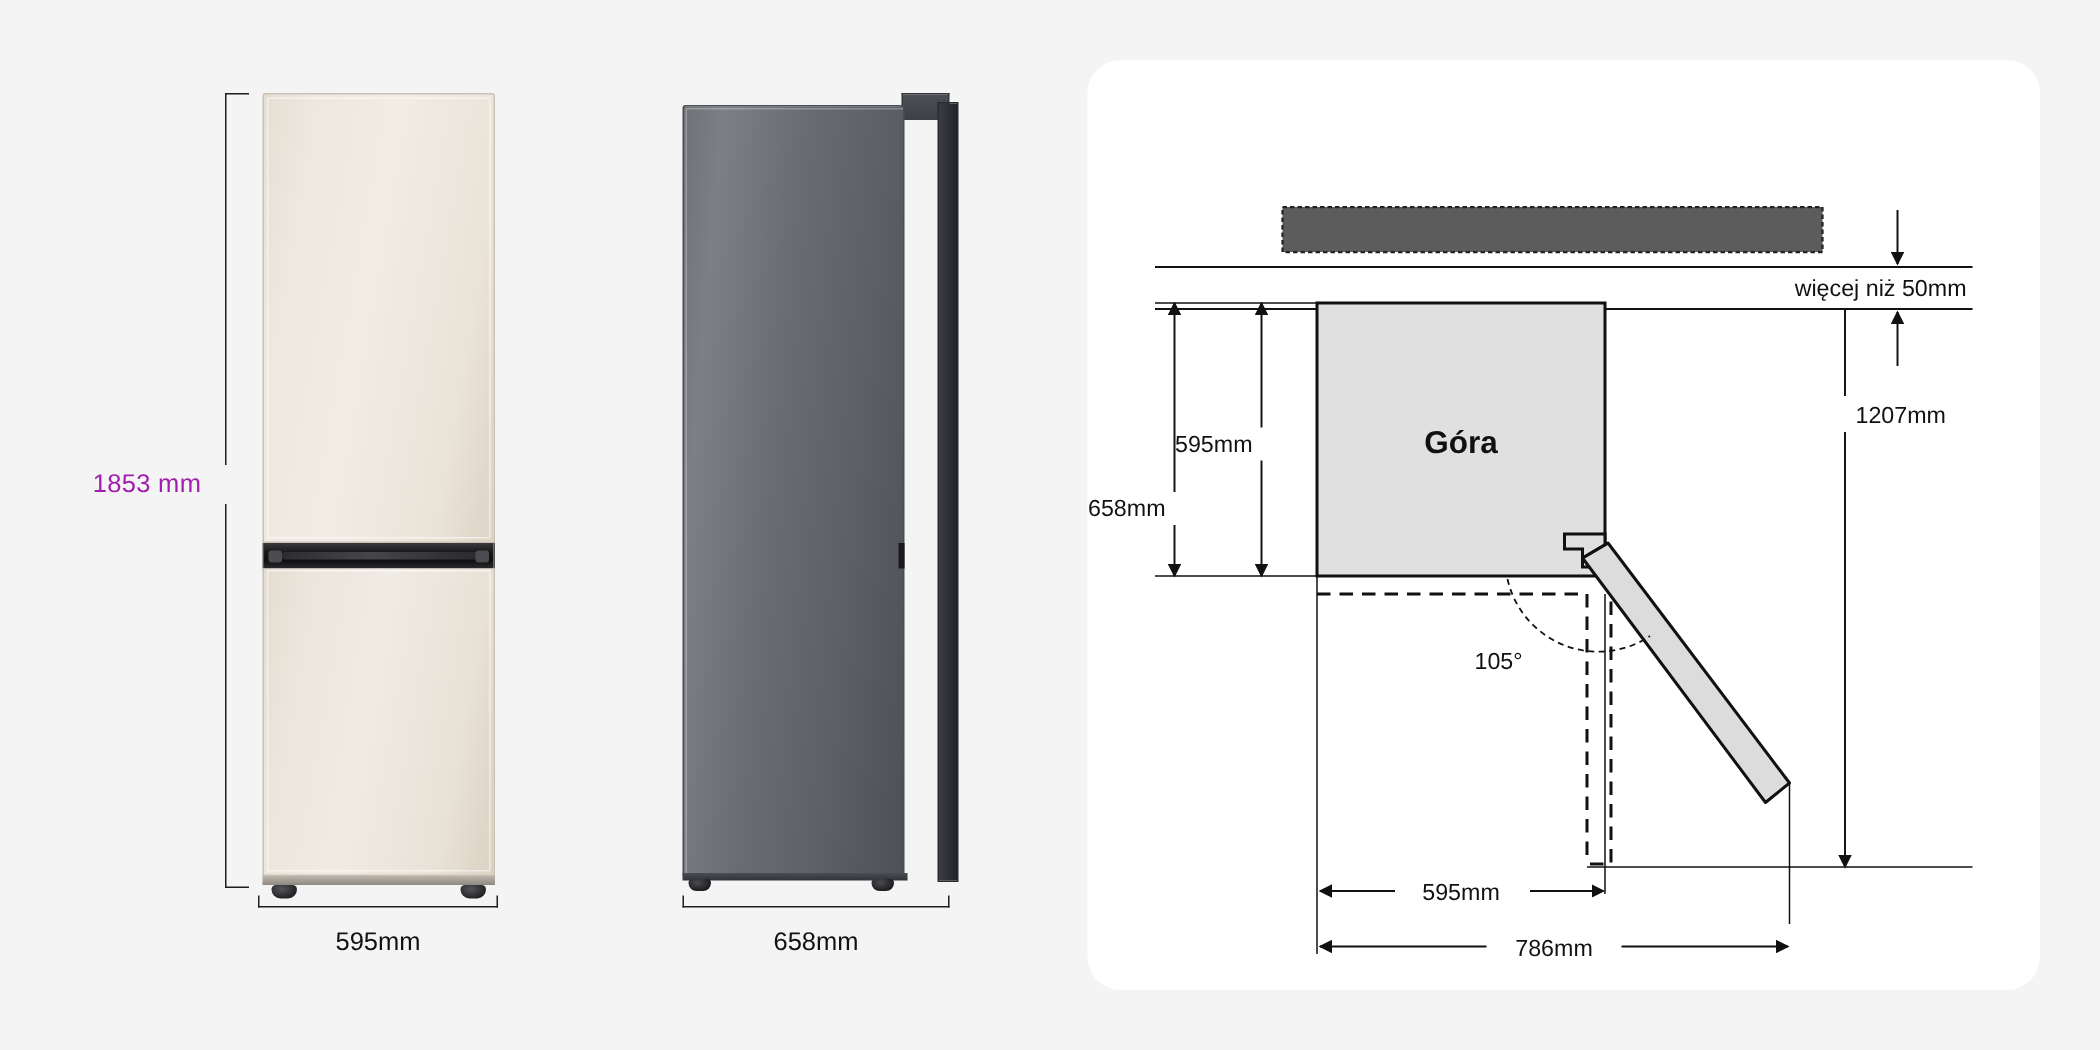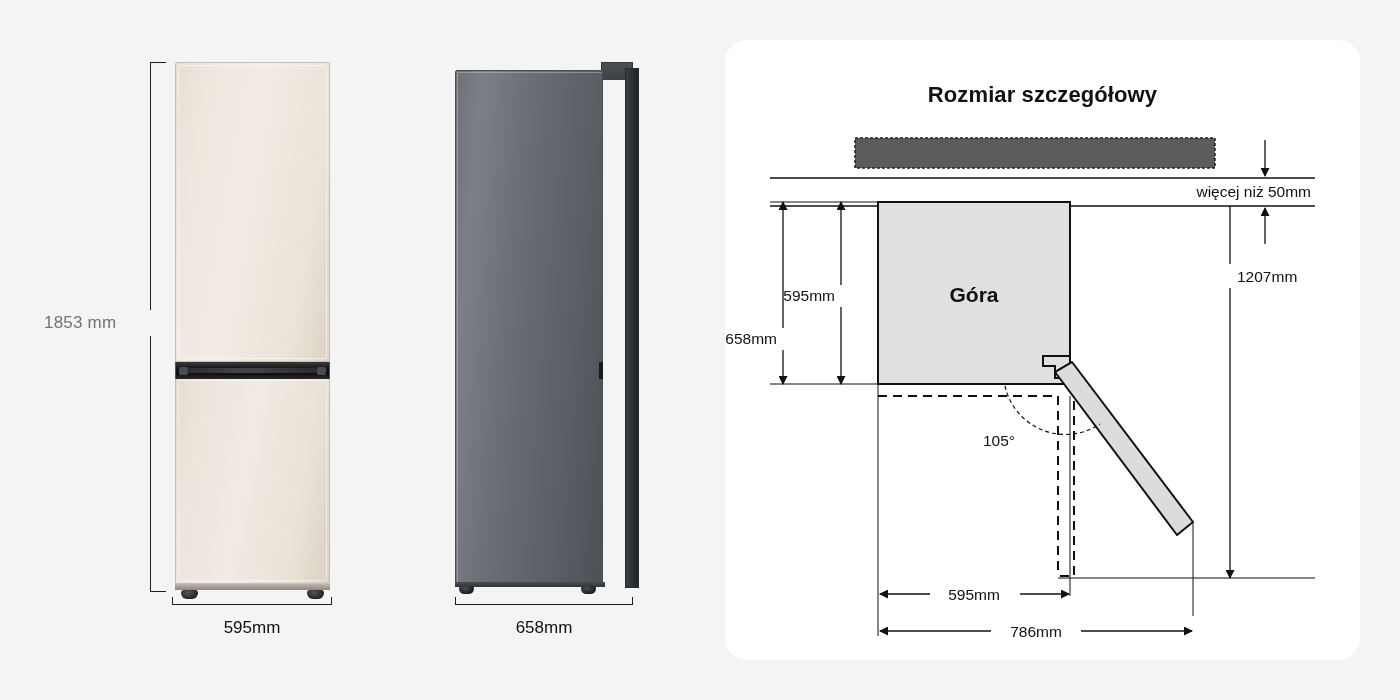--- a/index.html
+++ b/index.html
@@ -62,21 +62,21 @@
   .foot.l { left: 6px; } .foot.r { right: 6px; }
 
   
   .dim-v-left { position:absolute; left:150px; top:62px; width:1px; height:530px; background:#1d1d1d; }
   .dim-v-left::before, .dim-v-left::after {
     content:""; position:absolute; left:0; width:16px; height:1px; background:#1d1d1d;
   }
   .dim-v-left::before { top:0; } .dim-v-left::after { bottom:0; }
   .lbl-1853 {
     position:absolute; left:44px; top:310px; width:108px;
-    font-size:17px; color:#737373; letter-spacing:.2px;
+    text-align:center; font-size:17px; color:#a21caf; letter-spacing:.2px;
     background:#f4f4f4; padding:3px 0;
   }
 
   
   .dim-h-front { position:absolute; left:172px; top:604px; width:160px; height:1px; background:#1d1d1d; }
   .dim-h-front::before, .dim-h-front::after {
     content:""; position:absolute; top:-7px; width:1px; height:8px; background:#1d1d1d;
   }
   .dim-h-front::before { left:0; } .dim-h-front::after { right:0; }
   .lbl-595-front {
@@ -183,21 +183,20 @@
       <div class="fs-foot l"></div>
       <div class="fs-foot r"></div>
     </div>
 
     <div class="dim-h-side"></div>
     <div class="lbl-658-side">658mm</div>
   </div>
 
   <div class="card">
 
-    <div class="card-title">Rozmiar szczegółowy</div>
 
     <div class="diagram">
       <svg width="635" height="620" viewBox="0 0 635 620" xmlns="http://www.w3.org/2000/svg">
         <defs>
           <marker id="ah" markerWidth="9" markerHeight="9" refX="8" refY="4.5" orient="auto" markerUnits="userSpaceOnUse">
             <path d="M0,0 L9,4.5 L0,9 z" fill="#111"></path>
           </marker>
           <marker id="ah2" markerWidth="9" markerHeight="9" refX="1" refY="4.5" orient="auto" markerUnits="userSpaceOnUse">
             <path d="M9,0 L0,4.5 L9,9 z" fill="#111"></path>
           </marker>

